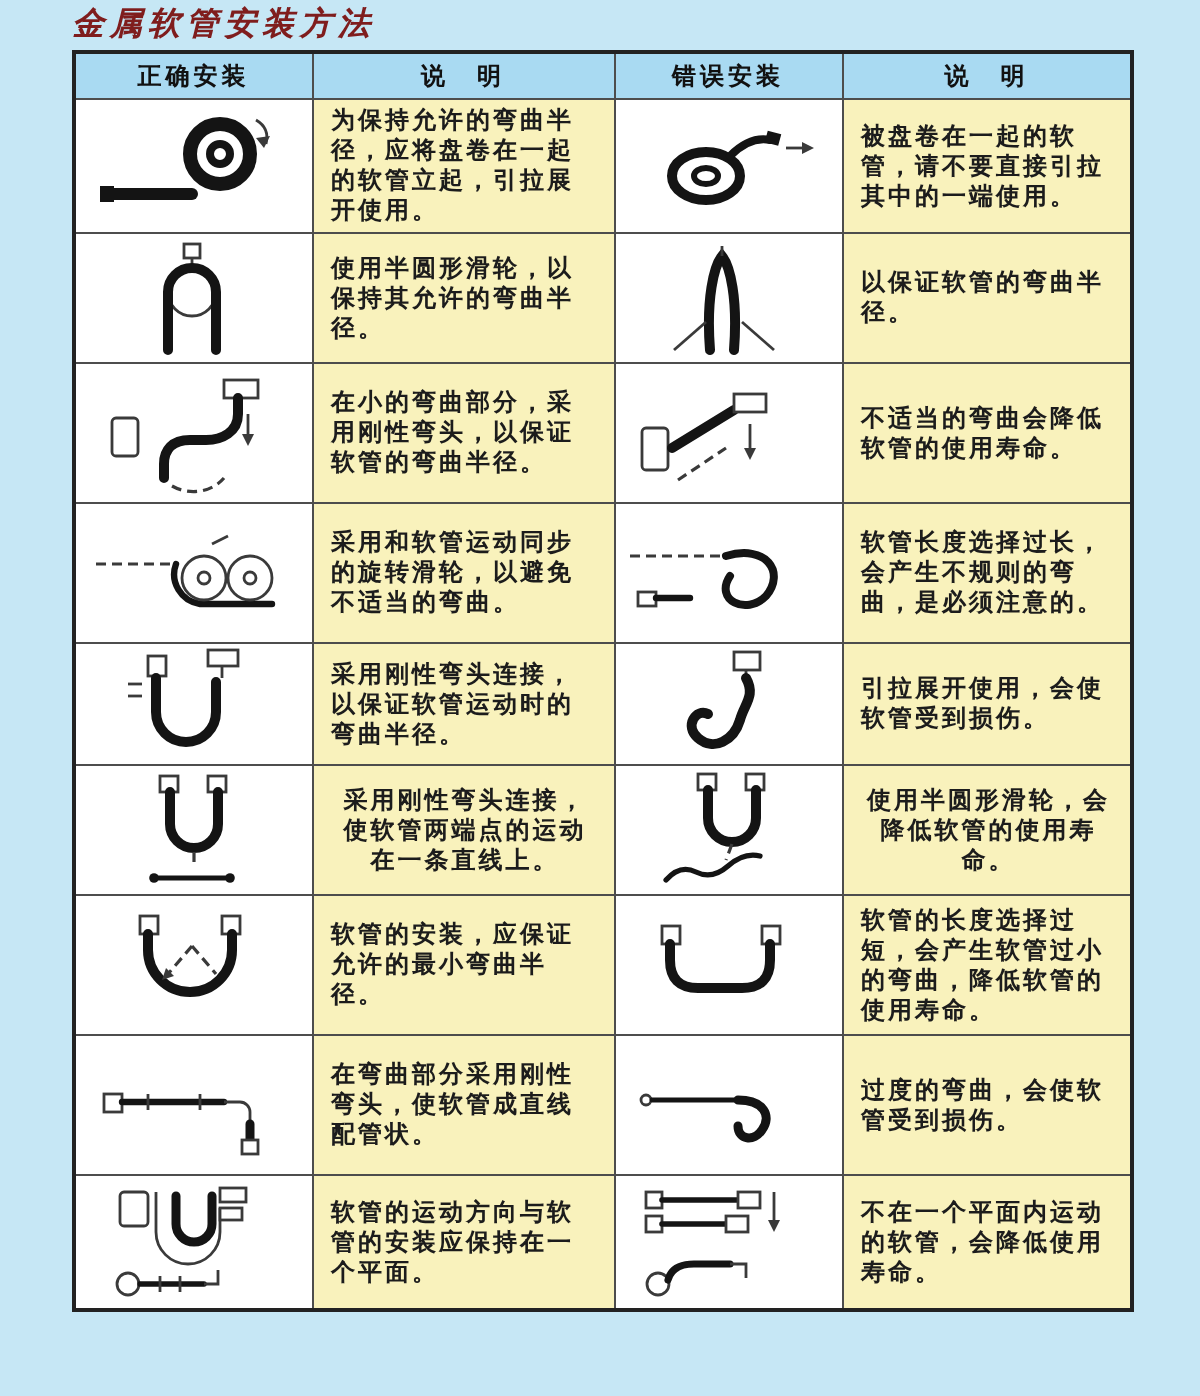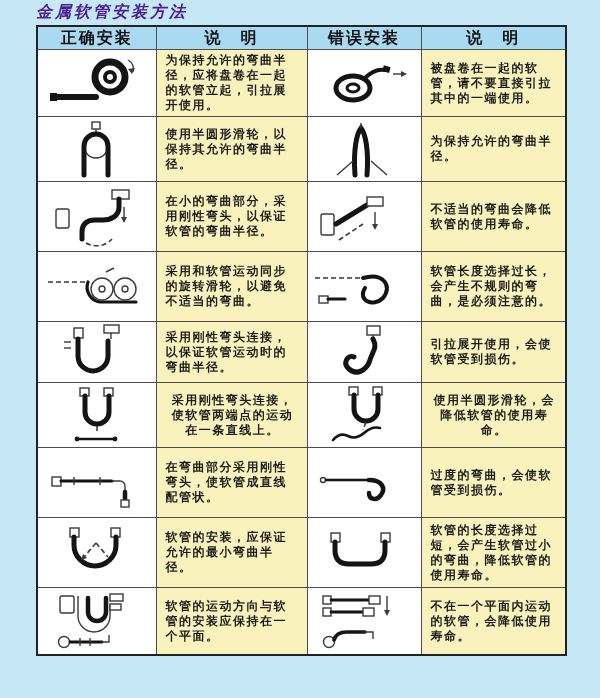--- a/index.html
+++ b/index.html
@@ -5,35 +5,35 @@
   html,body{margin:0;padding:0;}
   body{
     width:600px;height:698px;
     background:#c6e7f5;
     font-family:"DejaVu Sans","Liberation Sans",sans-serif;
     position:relative;overflow:hidden;
   }
   .page-title{
     position:absolute;left:36px;top:2px;
     font-size:16px;font-weight:bold;font-style:italic;
-    letter-spacing:3px;color:#4c1d95;
+    letter-spacing:3px;color:#7f1d1d;
     font-family:"DejaVu Serif","Liberation Serif",serif;
   }
   table.install-table{
     position:absolute;left:36px;top:25px;
     width:529px;border-collapse:collapse;table-layout:fixed;
     border:2px solid #222;
   }
   .install-table th,.install-table td{
     border:1px solid #4d4d4d;
     padding:0;vertical-align:middle;
   }
   .install-table th{
     background:#a9daf2;
-    height:22px;font-size:16px;font-weight:bold;color:#111;
+    height:22px;font-size:12px;font-weight:bold;color:#111;
     letter-spacing:2px;
   }
   td.img-cell{background:#ffffff;text-align:center;}
   td.desc-cell{
     background:#f9f2bc;
     font-size:12px;font-weight:bold;color:#1c1c1c;
     letter-spacing:1.5px;line-height:15px;
     padding:3px 7px 3px 9px;
   }
   col.c1{width:119px;} col.c2{width:151px;}
@@ -101,21 +101,21 @@
     </td>
     <td class="desc-cell">使用半圆形滑轮，以保持其允许的弯曲半径。</td>
     <td class="img-cell">
       <svg class="illus" width="106" height="60" viewBox="0 0 106 60">
         <path class="hose" d="M44,56 C42,30 46,14 50,9 C54,14 58,30 56,56"></path>
         <line class="thin" x1="26" y1="56" x2="42" y2="42"></line>
         <line class="thin" x1="76" y1="56" x2="60" y2="42"></line>
         <line class="thin" x1="50" y1="4" x2="50" y2="9"></line>
       </svg>
     </td>
-    <td class="desc-cell">为保持允许的弯曲半径。</td>
+    <td class="desc-cell">以保证软管的弯曲半径。</td>
   </tr>
 
   <tr style="height:70px;">
     <td class="img-cell">
       <svg class="illus" width="106" height="64" viewBox="0 0 106 64">
         <rect class="thin-f" x="68" y="5" width="17" height="9"></rect>
         <path class="hose" d="M75,14 v8 c0,9 -8,13 -16,13 h-8 c-9,0 -13,5 -13,12 v7"></path>
         <rect class="thin-f" x="12" y="24" width="13" height="19" rx="2"></rect>
         <path class="dash" d="M42,58 c9,5 20,3 26,-4"></path>
         <line class="thin" x1="80" y1="22" x2="80" y2="34"></line>
@@ -202,61 +202,61 @@
         <path class="hose" d="M43,11 v14 a12,12 0 0 0 24,0 v-14"></path>
         <line class="dash" x1="55" y1="38" x2="52" y2="46"></line>
         <path class="hose-med" d="M22,56 q7,-8 15,-4 t16,-3 t16,-5" style="stroke-width:2.6"></path>
       </svg>
     </td>
     <td class="desc-cell">使用半圆形滑轮，会降低软管的使用寿命。</td>
   </tr>
 
   <tr style="height:70px;">
     <td class="img-cell">
+      <svg class="illus" width="106" height="64" viewBox="0 0 106 64">
+        <rect class="thin-f" x="26" y="7" width="9" height="9"></rect>
+        <rect class="thin-f" x="67" y="7" width="9" height="9"></rect>
+        <path class="hose" d="M30,16 v8 a21,21 0 0 0 42,0 v-8"></path>
+        <line class="dash" x1="52" y1="22" x2="40" y2="36"></line>
+        <path d="M37,39 l2,-6 4,4 z" fill="#3a3a3a"></path>
+        <line class="dash" x1="52" y1="22" x2="64" y2="36"></line>
+      </svg>
+    </td>
+    <td class="desc-cell">软管的安装，应保证允许的最小弯曲半径。</td>
+    <td class="img-cell">
+      <svg class="illus" width="106" height="64" viewBox="0 0 106 64">
+        <rect class="thin-f" x="20" y="12" width="9" height="9"></rect>
+        <rect class="thin-f" x="70" y="12" width="9" height="9"></rect>
+        <path class="hose" d="M24,21 v8 q0,14 14,14 h22 q14,0 14,-14 v-8"></path>
+      </svg>
+    </td>
+    <td class="desc-cell">软管的长度选择过短，会产生软管过小的弯曲，降低软管的使用寿命。</td>
+  </tr>
+
+  <tr style="height:70px;">
+    <td class="img-cell">
       <svg class="illus" width="106" height="62" viewBox="0 0 106 62">
         <rect class="thin-f" x="8" y="25" width="9" height="9"></rect>
         <line class="hose-med" x1="17" y1="29" x2="68" y2="29"></line>
         <line class="thin" x1="30" y1="25" x2="30" y2="33"></line>
         <line class="thin" x1="56" y1="25" x2="56" y2="33"></line>
         <path class="thin" d="M68,29 h8 a5,5 0 0 1 5,5 v6"></path>
         <path class="hose" d="M81,40 v8" style="stroke-width:4.5"></path>
         <rect class="thin-f" x="77" y="48" width="8" height="7"></rect>
       </svg>
     </td>
     <td class="desc-cell">在弯曲部分采用刚性弯头，使软管成直线配管状。</td>
     <td class="img-cell">
       <svg class="illus" width="106" height="62" viewBox="0 0 106 62">
         <circle class="thin" cx="12" cy="28" r="2.5"></circle>
         <line class="hose-med" x1="15" y1="28" x2="58" y2="28" style="stroke-width:2.4"></line>
         <path class="hose" d="M58,28 c13,0 17,8 12,15 c-4,6 -12,5 -12,-2" style="stroke-width:4.5"></path>
       </svg>
     </td>
     <td class="desc-cell">过度的弯曲，会使软管受到损伤。</td>
-  </tr>
-
-  <tr style="height:70px;">
-    <td class="img-cell">
-      <svg class="illus" width="106" height="64" viewBox="0 0 106 64">
-        <rect class="thin-f" x="26" y="7" width="9" height="9"></rect>
-        <rect class="thin-f" x="67" y="7" width="9" height="9"></rect>
-        <path class="hose" d="M30,16 v8 a21,21 0 0 0 42,0 v-8"></path>
-        <line class="dash" x1="52" y1="22" x2="40" y2="36"></line>
-        <path d="M37,39 l2,-6 4,4 z" fill="#3a3a3a"></path>
-        <line class="dash" x1="52" y1="22" x2="64" y2="36"></line>
-      </svg>
-    </td>
-    <td class="desc-cell">软管的安装，应保证允许的最小弯曲半径。</td>
-    <td class="img-cell">
-      <svg class="illus" width="106" height="64" viewBox="0 0 106 64">
-        <rect class="thin-f" x="20" y="12" width="9" height="9"></rect>
-        <rect class="thin-f" x="70" y="12" width="9" height="9"></rect>
-        <path class="hose" d="M24,21 v8 q0,14 14,14 h22 q14,0 14,-14 v-8"></path>
-      </svg>
-    </td>
-    <td class="desc-cell">软管的长度选择过短，会产生软管过小的弯曲，降低软管的使用寿命。</td>
   </tr>
 
   <tr style="height:52px;">
     <td class="img-cell">
       <svg class="illus" width="106" height="66" viewBox="0 0 106 66">
         <rect class="thin-f" x="16" y="8" width="14" height="17" rx="2"></rect>
         <path class="thin" d="M34,8 v20 a16,16 0 0 0 32,0 v-12"></path>
         <path class="hose" d="M44,10 v14 a9,9 0 0 0 18,0 v-14" style="stroke-width:4.5"></path>
         <rect class="thin-f" x="66" y="6" width="13" height="7"></rect>
         <rect class="thin-f" x="66" y="16" width="11" height="6"></rect>

